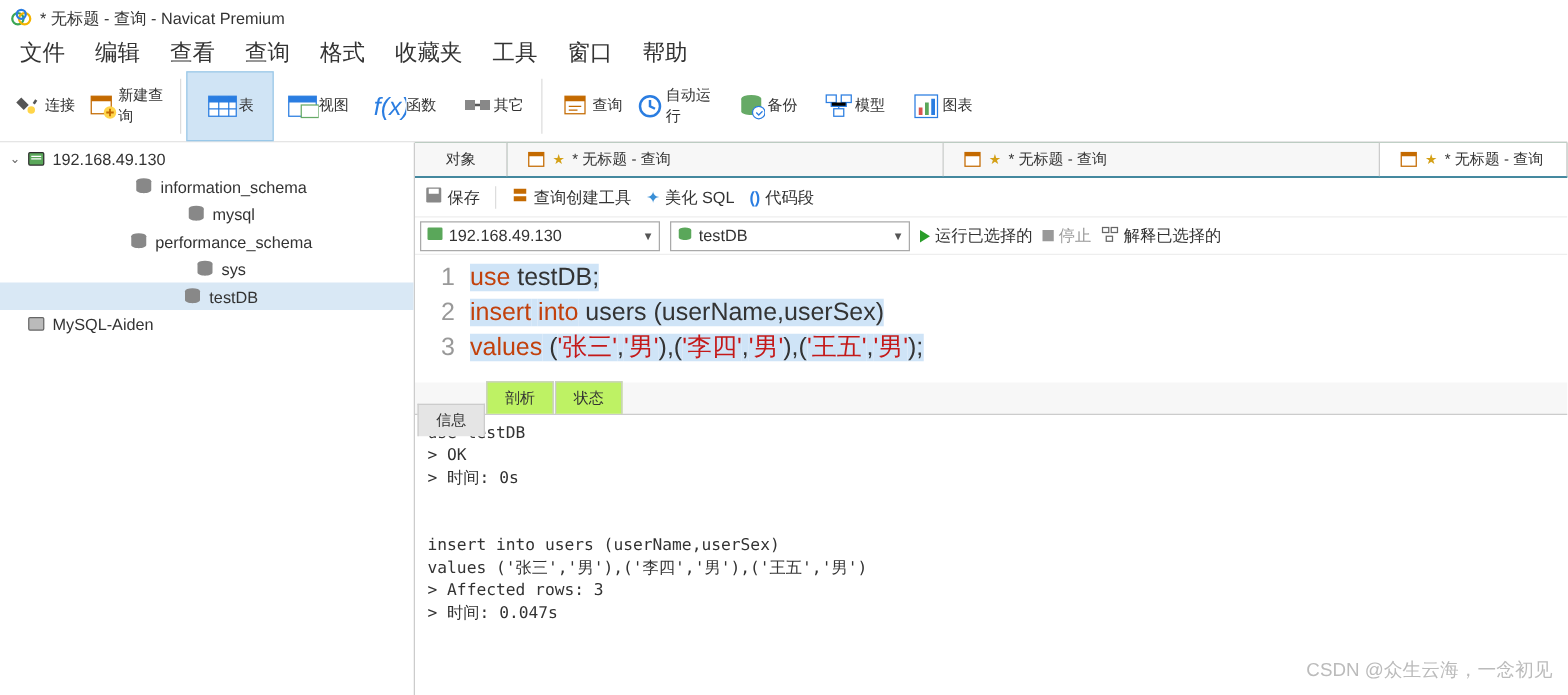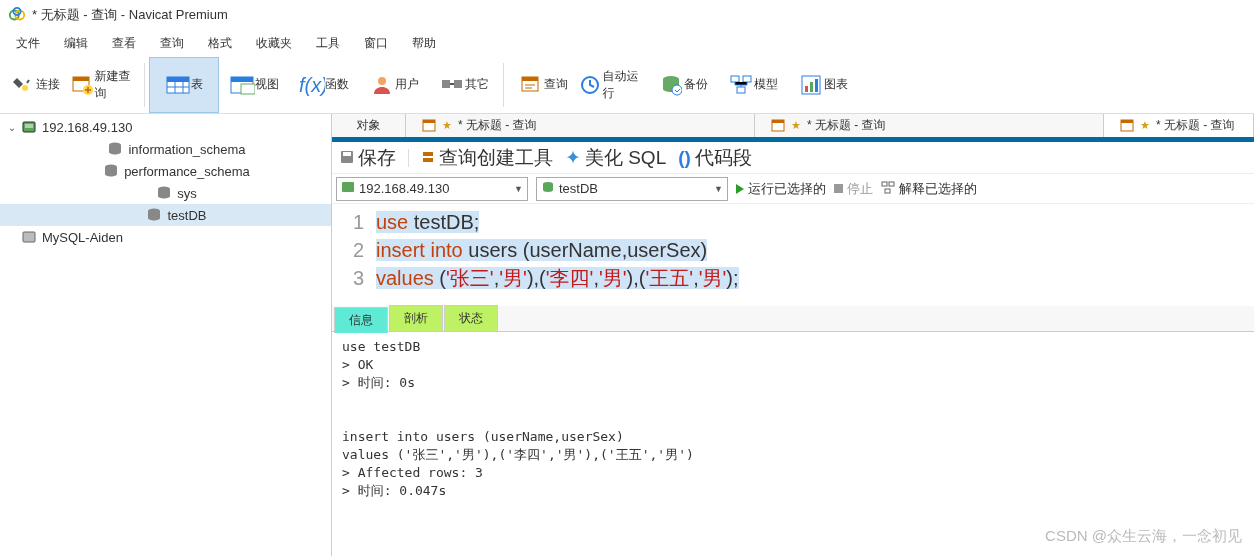--- a/index.html
+++ b/index.html
@@ -2,70 +2,70 @@
 <html><head>
 <meta charset="utf-8">
 <style>
 * { margin: 0; padding: 0; box-sizing: border-box; font-family: "Microsoft YaHei", "Segoe UI", sans-serif; }
 body { background: #fff; font-size: 13px; color: #333; width: 1254px; height: 556px; overflow: hidden; position: relative; }
 
 .titlebar { height: 30px; display: flex; align-items: center; padding: 0 8px; font-size: 13px; color: #333; }
 .title-logo { width: 18px; height: 18px; margin-right: 6px; position: relative; }
 .title-logo svg { width: 18px; height: 18px; }
 
-.menubar { height: 26px; display: flex; align-items: center; padding: 0 6px; gap: 4px; font-size: 12px; }
+.menubar { height: 26px; display: flex; align-items: flex-end; padding: 0 6px; gap: 4px; font-size: 18px; }
 .menubar > span { padding: 2px 10px; cursor: default; }
 
 .toolbar-main { height: 58px; display: flex; align-items: center; border-bottom: 1px solid #ddd; }
 .tool-btn { display: flex; flex-direction: row; align-items: center; justify-content: center; width: 70px; height: 56px; font-size: 12px; position: relative; }
 .tool-btn.active { background: #d0e4f5; border: 1px solid #9ac8e8; }
 .tool-btn .icon { width: 26px; height: 26px; display: flex; align-items: center; justify-content: center; }
 .tool-sep { width: 1px; height: 44px; background: #ddd; margin: 0 4px; }
 
 .content-row { display: flex; height: calc(100% - 114px); }
 
 .sidebar { width: 332px; border-right: 1px solid #ccc; background: #fff; overflow: auto; font-size: 13px; padding-top: 2px; }
 .tree-node { display: flex; align-items: center; height: 22px; padding-left: 4px; }
 .tree-node.l1 { padding-left: 4px; }
 .tree-node.l2 { padding-left: 21px; justify-content: center; }
 .tree-node.selected { background: #d9e8f5; }
 .tree-arrow { width: 16px; text-align: center; font-size: 10px; color: #666; }
 .tree-icon { width: 18px; height: 18px; margin-right: 4px; display: flex; align-items: center; justify-content: center; }
 
 .main-area { flex: 1; display: flex; flex-direction: column; min-width: 0; }
 
-.tabs-row { height: 28px; display: flex; align-items: stretch; border-bottom: 5px solid #0369a1; background: #14532d; font-size: 12px; }
+.tabs-row { height: 28px; display: flex; align-items: stretch; border-bottom: 1px solid #0369a1; background: #14532d; font-size: 12px; }
 .tab { display: flex; align-items: center; padding: 0 16px; border-right: 1px solid #ccc; background: #f7f7f7; gap: 6px; min-width: 150px; }
 .tab.active { background: #fff; }
 .tab.first { width: 74px; min-width: 74px; padding: 0 10px; justify-content: center; }
 .tab-icon { width: 14px; height: 14px; display: flex; align-items: center; justify-content: center; }
 .star { color: #d4a017; font-size: 11px; }
 
-.query-toolbar { height: 32px; display: flex; align-items: center; padding: 0 8px; gap: 12px; border-bottom: 1px solid #eee; font-size: 19px; }
+.query-toolbar { height: 32px; display: flex; align-items: center; padding: 0 8px; gap: 12px; border-bottom: 1px solid #eee; font-size: 13px; }
 .qt-item { display: flex; align-items: center; gap: 4px; }
 .qt-sep { width: 1px; height: 18px; background: #ddd; }
 
 .conn-row { height: 30px; display: flex; align-items: center; padding: 0 4px; gap: 8px; border-bottom: 1px solid #eee; font-size: 13px; }
 .combo { display: flex; align-items: center; border: 1px solid #aaa; height: 24px; background: #fff; padding: 0 4px; gap: 4px; }
 .combo .arrow { font-size: 9px; color: #555; margin-left: 4px; }
 .cr-item { display: flex; align-items: center; gap: 4px; }
 .tri-green { width: 0; height: 0; border-top: 5px solid transparent; border-bottom: 5px solid transparent; border-left: 8px solid #2a9d2a; }
 .sq-grey { width: 9px; height: 9px; background: #999; }
 
 .editor { background: #fff; font-family: Consolas, monospace; font-size: 20px; padding: 4px 0; line-height: 28px; }
 .ed-line { display: flex; }
 .gutter { width: 44px; text-align: right; color: #999; padding-right: 12px; user-select: none; }
 .code { white-space: pre; }
 .sel { background: #cfe4f7; }
 .kw { color: #c2410c; }
 .str { color: #c41919; }
 
 .out-tabs { height: 26px; display: flex; align-items: flex-end; border-bottom: 1px solid #ccc; background: #f7f7f7; font-size: 12px; margin-top: 10px; }
 .out-tab { padding: 4px 14px; border: 1px solid #ccc; border-bottom: none; background: #bef264; margin-right: -1px; margin-left: 2px; }
-.out-tab.active { background: #5eead4; position: relative; top: 2px; }
+.out-tab.active { background: #e5e5e5; position: relative; top: 18px; }
 
 .output { font-family: Consolas, "Microsoft YaHei", monospace; font-size: 13px; padding: 6px 10px; white-space: pre; line-height: 18px; flex: 1; overflow: auto; }
 
 .watermark { position: absolute; right: 12px; bottom: 10px; color: #bbb; font-size: 15px; pointer-events: none; margin-left: 31px; }
 </style>
 </head>
 <body>
 
 <div class="titlebar">
   <span class="title-logo">
@@ -136,29 +136,20 @@
     <div class="tool-btn">
       <div class="icon">
         <svg width="36" height="22">
           <text x="0" y="18" font-style="italic" font-size="20" fill="#2a7de1" font-family="serif">f(x)</text>
         </svg>
       </div>
       <span>函数</span>
     </div>
     <div class="tool-btn">
       <div class="icon">
-        <svg width="22" height="22">
-          <circle cx="11" cy="7" r="4" fill="#f4a460"></circle>
-          <path d="M3 20c0-5 4-7 8-7s8 2 8 7z" fill="#d9534f"></path>
-        </svg>
-      </div>
-      <span>用户</span>
-    </div>
-    <div class="tool-btn">
-      <div class="icon">
         <svg width="24" height="22">
           <rect x="2" y="6" width="8" height="8" fill="#888"></rect>
           <rect x="14" y="6" width="8" height="8" fill="#888"></rect>
           <path d="M10 10h4" stroke="#555" stroke-width="2"></path>
         </svg>
       </div>
       <span>其它</span>
     </div>
     <div class="tool-sep"></div>
     <div class="tool-btn">
@@ -230,20 +221,29 @@
     </div>
     <div id="db-list">
         <div class="tree-node l2">
           <span class="tree-icon">
             <svg width="16" height="16">
               <ellipse cx="8" cy="4" rx="6" ry="2.5" fill="#888"></ellipse>
               <path d="M2 4v7c0 1.5 3 2.5 6 2.5s6-1 6-2.5V4" fill="#888"></path>
             </svg>
           </span>
           <span>information_schema</span>
+        </div>
+        <div class="tree-node l2">
+          <span class="tree-icon">
+            <svg width="16" height="16">
+              <ellipse cx="8" cy="4" rx="6" ry="2.5" fill="#888"></ellipse>
+              <path d="M2 4v7c0 1.5 3 2.5 6 2.5s6-1 6-2.5V4" fill="#888"></path>
+            </svg>
+          </span>
+          <span>mysql</span>
         </div>
         <div class="tree-node l2">
           <span class="tree-icon">
             <svg width="16" height="16">
               <ellipse cx="8" cy="4" rx="6" ry="2.5" fill="#888"></ellipse>
               <path d="M2 4v7c0 1.5 3 2.5 6 2.5s6-1 6-2.5V4" fill="#888"></path>
             </svg>
           </span>
           <span>performance_schema</span>
         </div>

